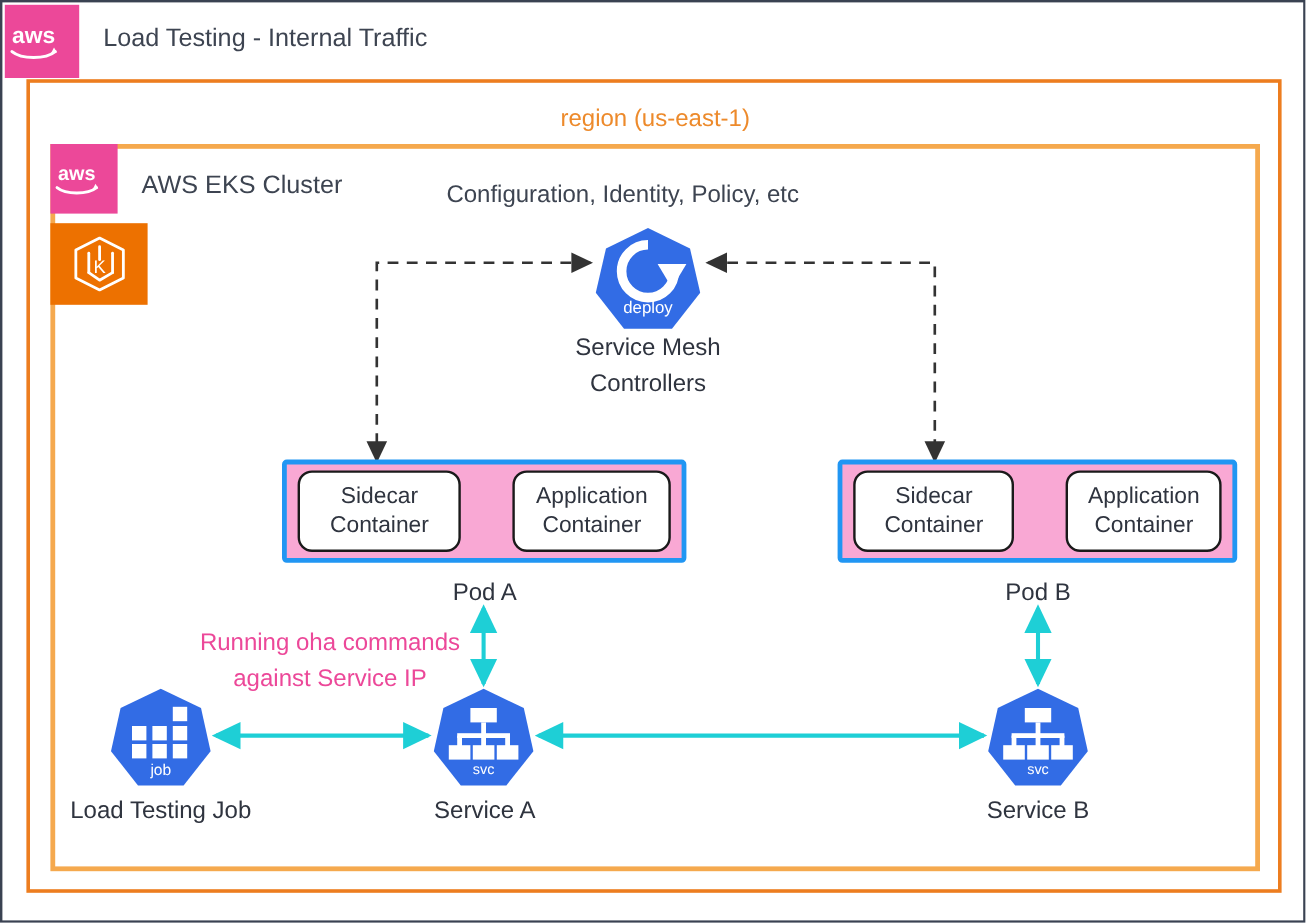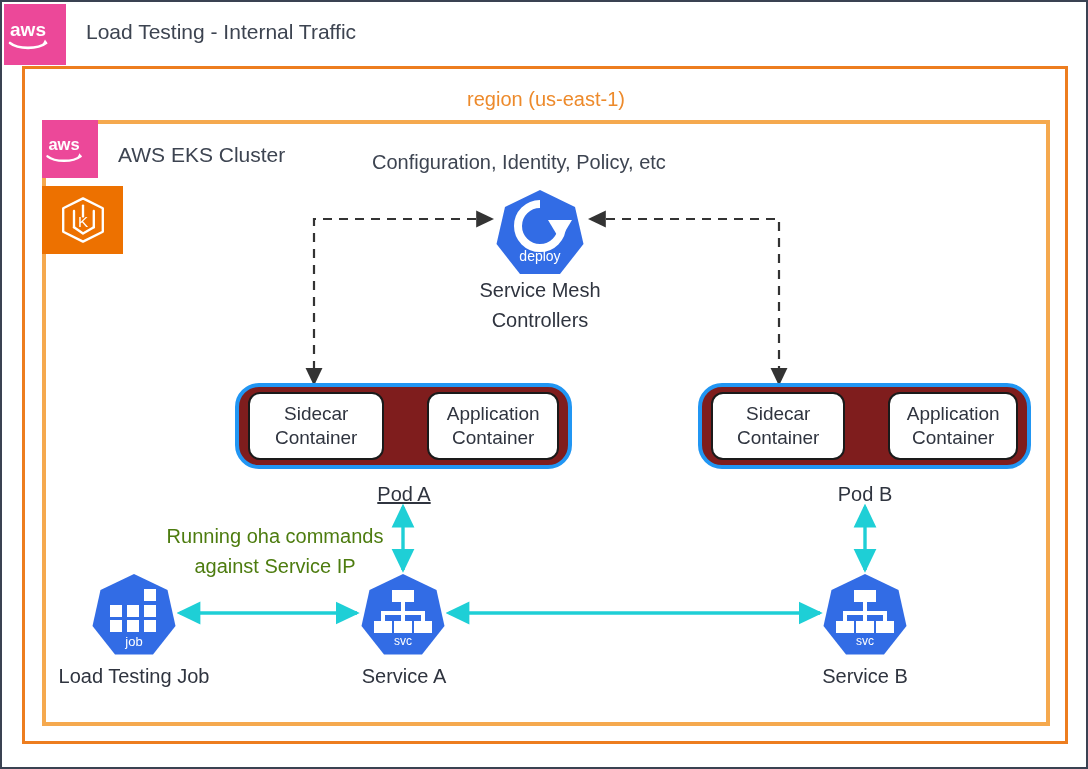--- a/index.html
+++ b/index.html
@@ -139,22 +139,22 @@
     left: 408px;
     top: 274px;
     width: 260px;
   }
 
   
   .pod {
     position: absolute;
     box-sizing: border-box;
     border: 4px solid #2196F3;
-    border-radius: 24px;
-    background: #7f1d1d;
+    border-radius: 4px;
+    background: #f9a8d4;
     display: flex;
     align-items: center;
     justify-content: space-between;
     padding: 0 9px;
   }
   #pod-a { left: 233px; top: 381px; width: 337px; height: 86px; }
   #pod-b { left: 696px; top: 381px; width: 333px; height: 86px; }
 
   .container-box {
     box-sizing: border-box;
@@ -174,21 +174,21 @@
   .sidecar-box { width: 140px; }
   .app-box { width: 135px; margin-left: 43px; }
 
   .pod-caption {
     position: absolute;
     font-size: 20px;
     color: #2f343f;
     text-align: center;
     white-space: nowrap;
   }
-  #pod-a-caption { left: 302px; top: 481px; width: 200px; text-decoration: underline; }
+  #pod-a-caption { left: 302px; top: 481px; width: 200px; }
   #pod-b-caption { left: 763px; top: 481px; width: 200px; }
 
   
   .k8s-node {
     position: absolute;
     width: 84px;
     height: 84px;
   }
   #job-node     { left: 90px;  top: 570px; }
   #service-a-node { left: 359px; top: 570px; }
@@ -204,21 +204,21 @@
   #job-caption       { left: 32px;  top: 663px; width: 200px; }
   #service-a-caption { left: 302px; top: 663px; width: 200px; }
   #service-b-caption { left: 763px; top: 663px; width: 200px; }
 
   #oha-note {
     position: absolute;
     left: 148px;
     top: 520px;
     width: 250px;
     font-size: 20px;
-    color: #4d7c0f;
+    color: #ec4899;
     text-align: center;
     line-height: 1.48;
     white-space: pre-line;
   }
 </style>
 </head>
 <body>
 
 <div id="canvas">
 

